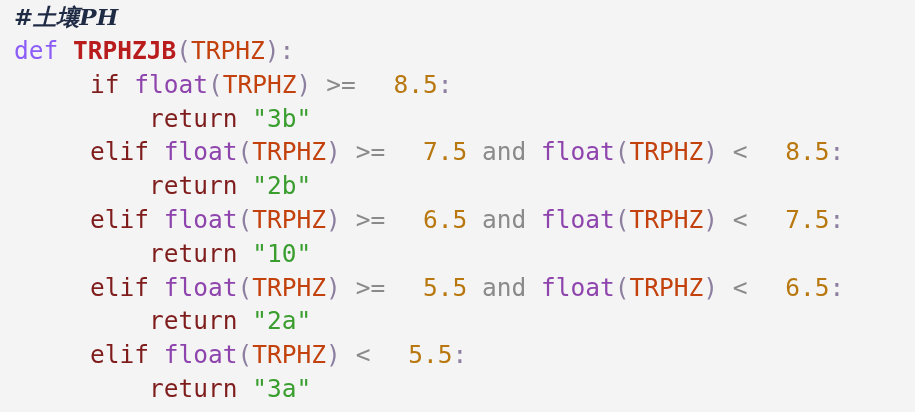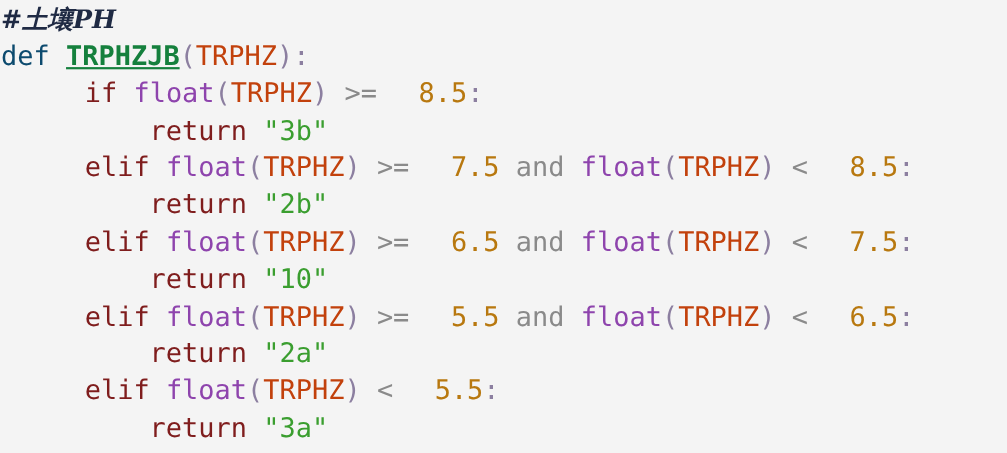--- a/index.html
+++ b/index.html
@@ -22,37 +22,37 @@
     padding: 0;
     box-sizing: border-box;
   }
   .code-line {
     height: 33.8px;
     line-height: 33.8px;
     white-space: pre;
     font-family: "DejaVu Sans Mono", "Liberation Mono", monospace;
     font-size: 24.5px;
     letter-spacing: 0px;
-    padding-left: 1px;
+    padding-left: 14px;
   }
   .code-line:first-child {
     height: 34px;
     line-height: 34px;
   }
   
   .tok-comment {
     color: #1f2a44;
     font-style: italic;
     font-family: "DejaVu Serif", "Liberation Serif", serif;
     font-size: 23px;
     font-weight: 600;
   }
-  .tok-keyword   { color: #0c4a6e; }
+  .tok-keyword   { color: #8b5cf6; }
   .tok-keyword2  { color: #7f1d1d; margin-left: 17px; }
-  .tok-funcname  { color: #15803d; font-weight: bold; text-decoration: underline; }
+  .tok-funcname  { color: #b91c1c; font-weight: bold; }
   .tok-builtin   { color: #8e44ad; font-weight: normal; }
   .tok-punct     { color: #8c7fa0; }
   .tok-name      { color: #c2410c; }
   .tok-operator  { color: #8a8a8a; }
   .tok-number    { color: #b8780f; margin-left: 23px; }
   .tok-string    { color: #3a9e2f; }
   .tok-plain     { color: #333333; }
 </style>
 </head>
 <body>

